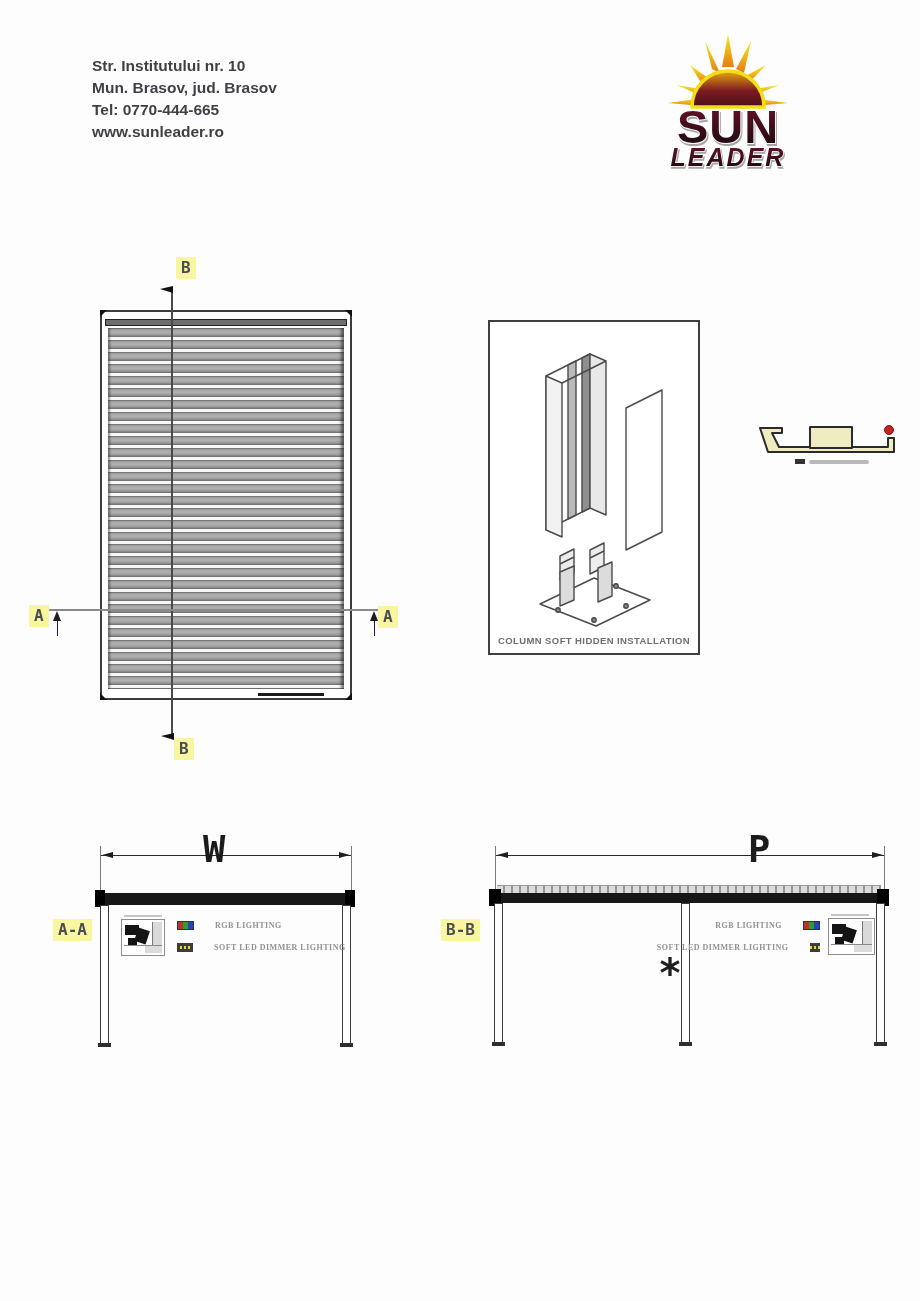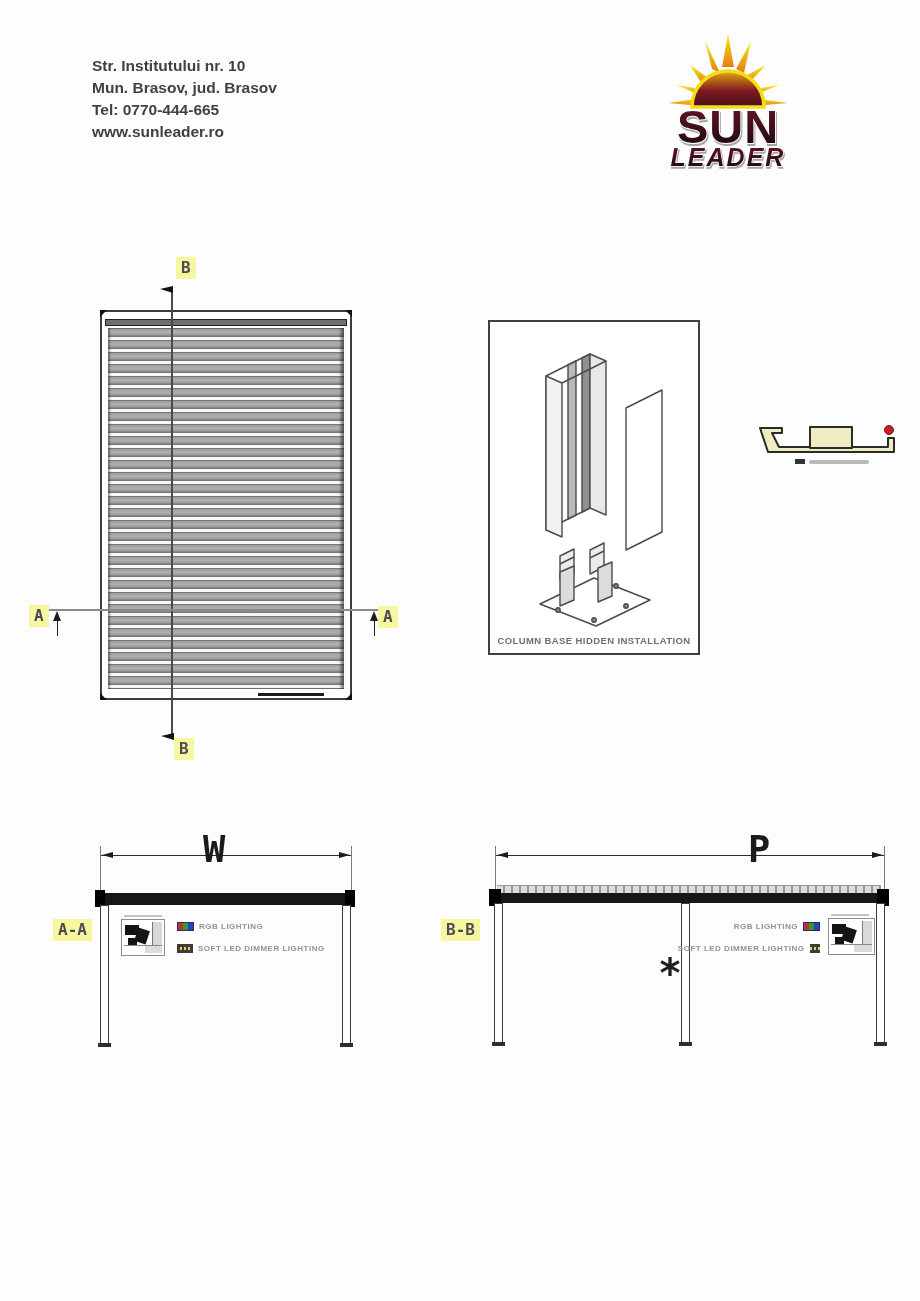--- a/index.html
+++ b/index.html
@@ -52,21 +52,21 @@
   .dim-line{height:1.2px;background:#2b2b2b;}
   .arr-l{width:0;height:0;border-top:3.5px solid transparent;border-bottom:3.5px solid transparent;border-right:11px solid #1d1d1d;}
   .arr-r{width:0;height:0;border-top:3.5px solid transparent;border-bottom:3.5px solid transparent;border-left:11px solid #1d1d1d;}
   .dim-letter{font-size:37px;font-weight:bold;color:#1b1b1b;font-family:"DejaVu Sans Mono",monospace;}
   .beam{background:#171717;}
   .beam-cap{background:#000;}
   .column{width:9px;height:140px;border:1.5px solid #3a3a3a;background:#fff;box-sizing:border-box;}
   .col-base{height:4px;background:#2e2e2e;}
   .louver-strip{height:8px;background:repeating-linear-gradient(90deg,#dcdcdc 0,#dcdcdc 6px,#969696 6px,#969696 8px);border-top:1px solid #9a9a9a;box-sizing:border-box;}
 
-  .legend-row{display:flex;align-items:flex-end;gap:5px;height:10px;}
+  .legend-row{display:flex;align-items:flex-start;gap:21px;height:10px;font-family:Liberation Serif, serif;}
   .legend-label{font-size:8px;font-weight:bold;color:#929292;letter-spacing:.5px;white-space:nowrap;}
   .badge-rgb{width:17px;height:9px;border:1.5px solid #23306b;display:flex;box-sizing:border-box;}
   .badge-rgb i{flex:1;}
   .badge-led{width:16px;height:9px;background:#3c3c3c;display:flex;align-items:center;justify-content:center;gap:1.5px;box-sizing:border-box;}
   .badge-led i{width:2.5px;height:2.5px;background:#e6d44a;display:block;}
 
   .thumb{width:44px;height:37px;background:#fff;border:1px solid #8d8d8d;box-sizing:border-box;}
   .thumb .tt{position:absolute;left:2px;top:-5px;width:38px;height:2px;background:#c4c4c4;}
   .thumb .b1{position:absolute;left:3px;top:5px;width:14px;height:10px;background:#141414;}
   .thumb .b2{position:absolute;left:14px;top:9px;width:12px;height:14px;background:#141414;transform:rotate(18deg);}
@@ -166,21 +166,21 @@
 
         <polygon points="42,276 96,250 152,272 98,298"></polygon>
         <polygon points="62,244 76,238 76,272 62,278" fill="#dcdcdc"></polygon>
         <polygon points="100,240 114,234 114,268 100,274" fill="#dcdcdc"></polygon>
         <circle cx="60" cy="282" r="2.2" fill="#8a8a8a"></circle>
         <circle cx="128" cy="278" r="2.2" fill="#8a8a8a"></circle>
         <circle cx="96" cy="292" r="2.2" fill="#8a8a8a"></circle>
         <circle cx="118" cy="258" r="2.2" fill="#8a8a8a"></circle>
       </g>
     </svg>
-    <div class="abs detail-caption">COLUMN BASE HIDDEN INSTALLATION</div>
+    <div class="abs detail-caption">COLUMN SOFT HIDDEN INSTALLATION</div>
   </div>
 
   <svg class="abs profile" width="150" height="44" viewBox="0 0 150 44">
     <g fill="#f0ecc2" stroke="#2b2b2b" stroke-width="2" stroke-linejoin="round">
       <path d="M8,10 L30,10 L30,15 L20,15 L27,29 L136,29 L136,20 L142,20 L142,34 L16,34 Z"></path>
       <rect x="58" y="9" width="42" height="21"></rect>
     </g>
     <circle cx="137" cy="12" r="4.5" fill="#c42222" stroke="#7e1414" stroke-width="1"></circle>
   </svg>
   <div class="abs profile-caption">

